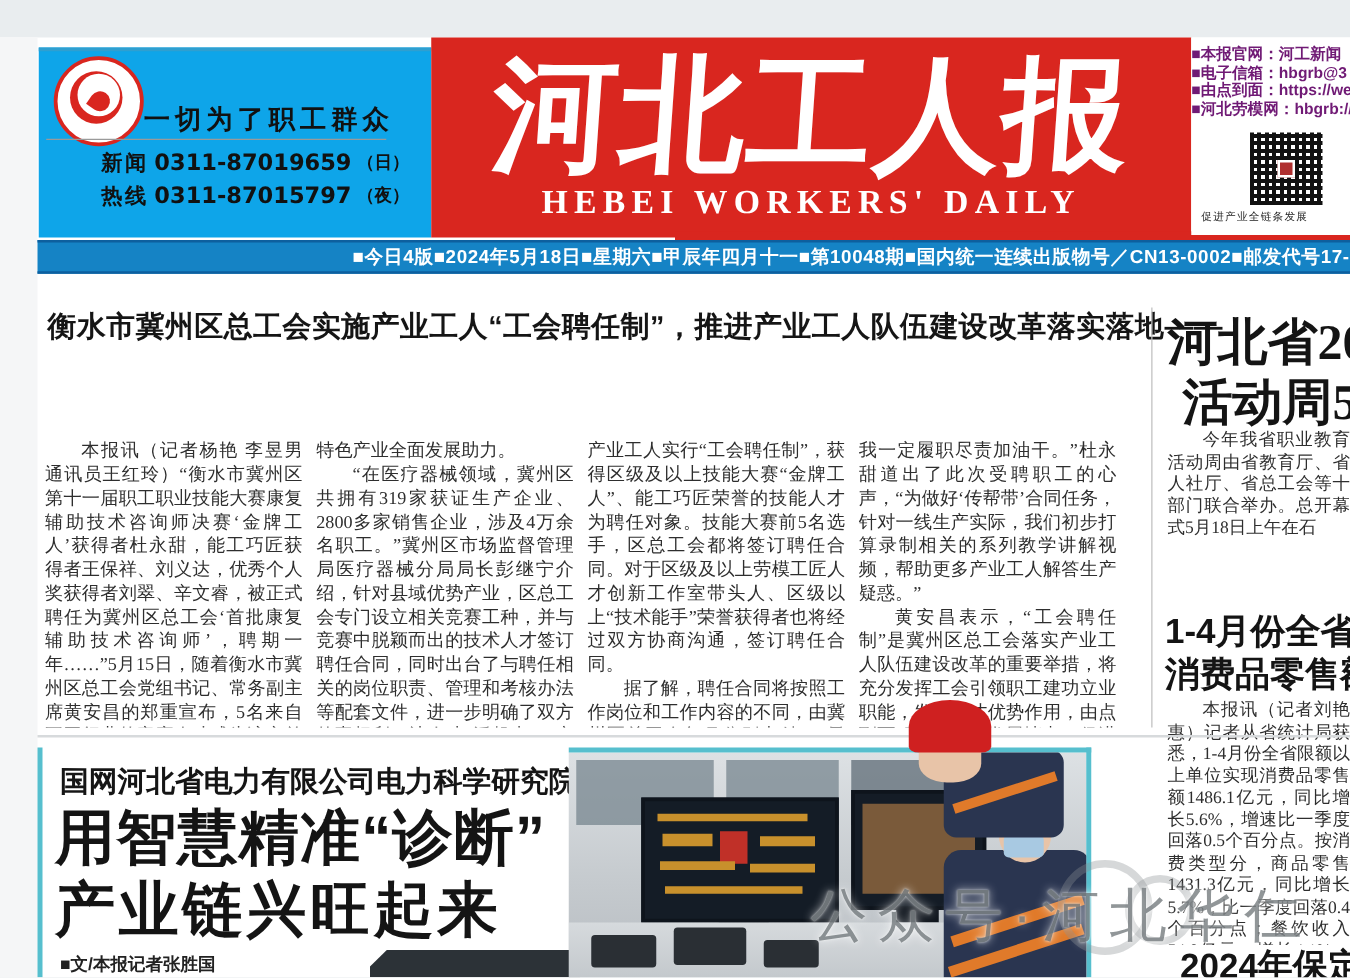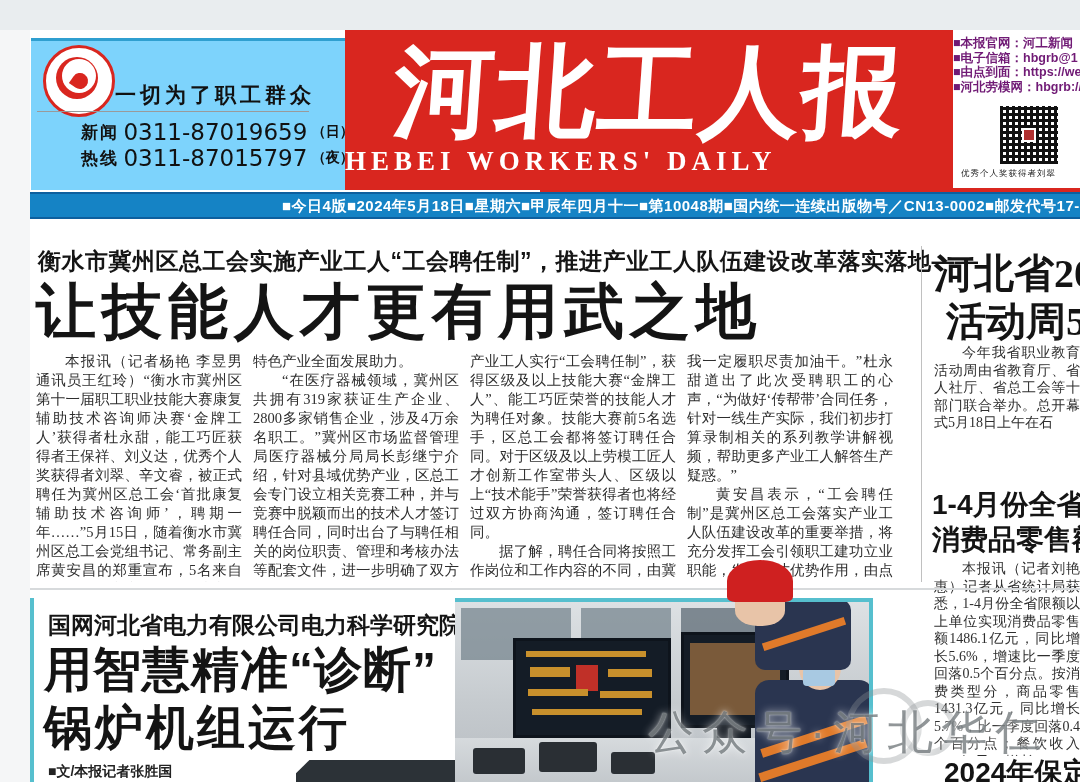--- a/index.html
+++ b/index.html
@@ -5,41 +5,41 @@
   html,body{margin:0;padding:0;background:#e9edef;}
   #page{position:relative;width:1080px;height:782px;background:#fff;overflow:hidden;
         font-family:"Liberation Sans",sans-serif;}
   .abs{position:absolute;}
 
   
   .top-strip{left:0;top:0;width:1080px;height:30px;background:#e9edef;}
   .left-margin{left:0;top:30px;width:30px;height:752px;background:#f5f6f7;}
 
   
-  .hdr-left{left:31px;top:38px;width:314px;height:152px;background:#7dd3fc;
+  .hdr-left{left:31px;top:38px;width:314px;height:152px;background:#0ea5e9;
             border-top:3px solid #2f9fd0;box-sizing:border-box;}
   .logo-ring{left:12px;top:4px;width:66px;height:66px;border-radius:50%;
              border:3px solid #d9261f;background:#fff;overflow:hidden;}
   .logo-swirl{left:10px;top:9px;width:42px;height:42px;border-radius:50%;background:#d9261f;}
   .logo-swirl-cut{left:6px;top:2px;width:34px;height:34px;border-radius:50%;background:#fff;}
   .logo-swirl-dot{left:16px;top:16px;width:16px;height:16px;border-radius:50% 50% 50% 0;background:#d9261f;transform:rotate(35deg);}
   .slogan{left:84px;top:40px;width:226px;font-size:21px;font-weight:bold;color:#111;
           letter-spacing:4px;white-space:nowrap;}
   .hdr-divider{left:6px;top:70px;width:272px;height:1px;background:#9a9a9a;}
   .phone-row{left:50px;width:260px;white-space:nowrap;color:#111;}
   .phone-label{font-size:17px;font-weight:bold;letter-spacing:2px;vertical-align:middle;}
-  .phone-num{font-size:23px;font-weight:normal;font-family:"DejaVu Sans",sans-serif;vertical-align:middle;}
+  .phone-num{font-size:18px;font-weight:bold;font-family:"DejaVu Sans",sans-serif;vertical-align:middle;}
   .phone-suffix{font-size:14px;font-weight:bold;vertical-align:middle;}
 
   
   .masthead{left:345px;top:30px;width:608px;height:160px;background:#d9261f;overflow:hidden;}
   .masthead-cn{left:0;top:-4px;width:608px;text-align:center;color:#fff;font-size:100px;
                font-weight:900;white-space:nowrap;letter-spacing:2px;
                transform:skewX(-4deg);font-family:"Liberation Serif",serif;}
-  .masthead-en{left:0;top:116px;width:608px;text-align:left;color:#fff;font-size:27px;
+  .masthead-en{left:0;top:116px;width:608px;text-align:center;color:#fff;font-size:27px;
                font-weight:bold;letter-spacing:5px;font-family:"Liberation Serif",serif;white-space:nowrap;}
   .masthead-red-strip{left:540px;top:185px;width:540px;height:8px;background:#d9261f;}
 
   
   .hdr-right{left:953px;top:30px;width:127px;height:158px;background:#fff;padding-top:6px;box-sizing:border-box;}
   .contact-lines div{font-size:12.5px;font-weight:bold;color:#701a75;line-height:14.5px;white-space:nowrap;}
   .qr{left:47px;top:76px;width:58px;height:58px;
       background:
         repeating-linear-gradient(0deg,#111 0 3px,transparent 3px 6px),
         repeating-linear-gradient(90deg,#111 0 3px,#fff 3px 6px);}
@@ -143,34 +143,33 @@
 
   <div class="abs masthead">
     <div class="abs masthead-cn">河北工人报</div>
     <div class="abs masthead-en">HEBEI  WORKERS'  DAILY</div>
   </div>
   <div class="abs masthead-red-strip"></div>
 
   <div class="abs hdr-right">
     <div class="contact-lines">
         <div>■本报官网：河工新闻</div>
-        <div>■电子信箱：hbgrb@1</div>
+        <div>■电子信箱：hbgrb@3</div>
         <div>■由点到面：https://we</div>
         <div>■河北劳模网：hbgrb://w</div>
       </div>
     <div class="abs qr">
       <div class="abs qr-center"></div>
     </div>
-    <div class="abs qr-caption">优秀个人奖获得者刘翠</div>
+    <div class="abs qr-caption">促进产业全链条发展</div>
   </div>
 
   <div class="abs dateline">■今日4版■2024年5月18日■星期六■甲辰年四月十一■第10048期■国内统一连续出版物号／CN13-0002■邮发代号17-2■定价／每年</div>
 
   <div class="abs kicker">衡水市冀州区总工会实施产业工人“工会聘任制”，推进产业工人队伍建设改革落实落地——</div>
-  <div class="abs headline">让技能人才更有用武之地</div>
 
   <div class="abs col" style="left:36px;">
       <p class="ind">本报讯（记者杨艳 李昱男 通讯员王红玲）“衡水市冀州区第十一届职工职业技能大赛康复辅助技术咨询师决赛‘金牌工人’获得者杜永甜，能工巧匠获得者王保祥、刘义达，优秀个人奖获得者刘翠、辛文睿，被正式聘任为冀州区总工会‘首批康复辅助技术咨询师’，聘期一年……”5月15日，随着衡水市冀州区总工会党组书记、常务副主席黄安昌的郑重宣布，5名来自不同行业的竞赛人才成为该市首批由工会“聘任”、按合同履行“创建‘康复辅助技术咨询师劳模工匠人才创新工作室联盟’，开展技术攻关、技术革新、发明创造”职责，在聘期内各尽所能、各展所才，为县域</p>
     </div>
   <div class="abs col" style="left:253px;">
       <p>特色产业全面发展助力。</p>
       <p class="ind">“在医疗器械领域，冀州区共拥有319家获证生产企业、2800多家销售企业，涉及4万余名职工。”冀州区市场监督管理局医疗器械分局局长彭继宁介绍，针对县域优势产业，区总工会专门设立相关竞赛工种，并与竞赛中脱颖而出的技术人才签订聘任合同，同时出台了与聘任相关的岗位职责、管理和考核办法等配套文件，进一步明确了双方的责权利，让人才“活起来”，产业链兴旺起来。</p>
     </div>
   <div class="abs col" style="left:470px;">
       <p>产业工人实行“工会聘任制”，获得区级及以上技能大赛“金牌工人”、能工巧匠荣誉的技能人才为聘任对象。技能大赛前5名选手，区总工会都将签订聘任合同。对于区级及以上劳模工匠人才创新工作室带头人、区级以上“技术能手”荣誉获得者也将经过双方协商沟通，签订聘任合同。</p>
@@ -194,21 +193,21 @@
   <div class="abs rc-body" style="left:934px;top:560px;width:146px;height:196px;">
       <p class="ind">本报讯（记者刘艳惠）记者从省统计局获悉，1-4月份全省限额以上单位实现消费品零售额1486.1亿元，同比增长5.6%，增速比一季度回落0.5个百分点。按消费类型分，商品零售1431.3亿元，同比增长5.7%，比一季度回落0.4个百分点；餐饮收入54.8亿元，增长4.1%，比一季度回落2.9个百分点。其中，4月份限额以上单位实现消费品零售额346.7亿</p>
     </div>
 
   <div class="abs rc-h3">2024年保定市职</div>
 
   <div class="abs bottom-sep"></div>
   <div class="abs teal-left"></div>
   <div class="abs b-kicker">国网河北省电力有限公司电力科学研究院：</div>
   <div class="abs b-h1">用智慧精准“诊断”</div>
-  <div class="abs b-h2">锅炉机组运行</div>
+  <div class="abs b-h2">产业链兴旺起来</div>
   <div class="abs b-byline">■文/本报记者张胜国</div>
   <div class="abs dark-shape"></div>
 
   <div class="abs photo">
     <div class="abs cabinet" style="left:6px;width:110px;"></div>
     <div class="abs cabinet" style="left:126px;width:90px;"></div>
     <div class="abs cabinet" style="left:226px;width:130px;background:#5d6b76;"></div>
     <div class="abs monitor" style="left:58px;top:36px;width:158px;height:100px;">
       <div class="mimic" style="left:10px;top:10px;width:120px;height:6px;"></div>
       <div class="mimic" style="left:14px;top:26px;width:40px;height:10px;"></div>

